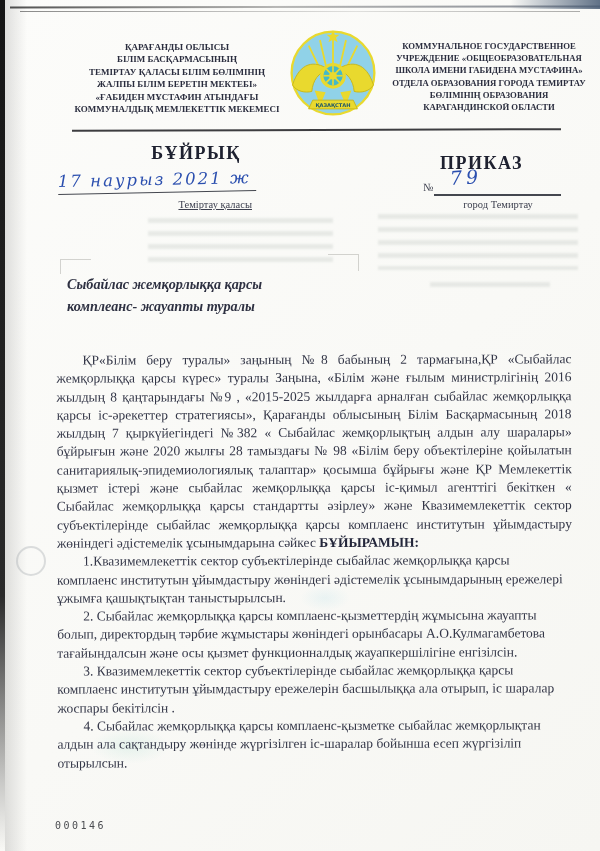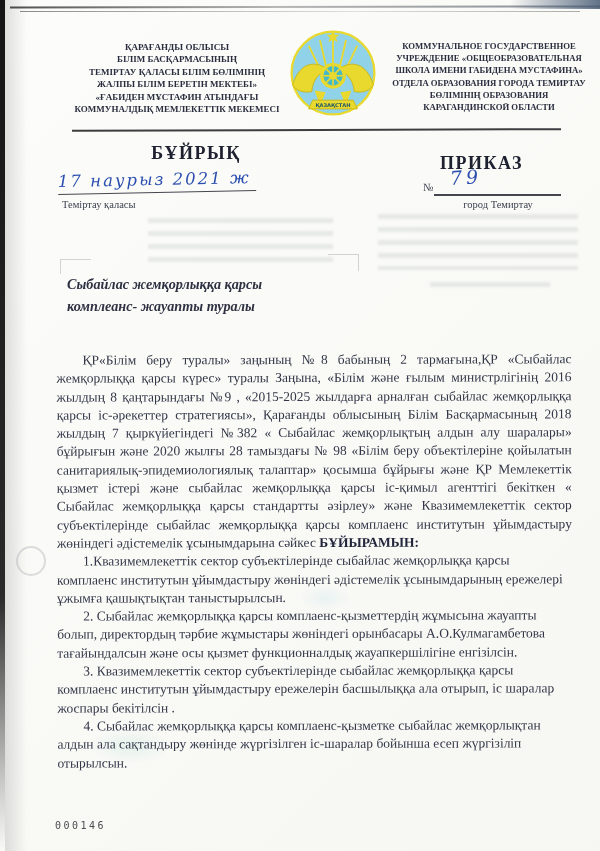--- a/index.html
+++ b/index.html
@@ -44,21 +44,21 @@
   
   .title{position:absolute;font-weight:bold;font-size:18px;letter-spacing:1.5px;color:#1e2130;}
   .title.kk{left:96px;top:143px;width:200px;text-align:center;}
   .title.ru{left:440px;top:153px;}
 
   
   .hand{font-family:"DejaVu Serif",serif;font-style:italic;color:#2b4faf;}
   .date-wrap{position:absolute;left:58px;top:170px;width:198px;border-bottom:1.5px solid #44474f;
     padding-bottom:3px;transform:rotate(-1.2deg);}
   .date-wrap .hand{font-size:16.5px;letter-spacing:2px;white-space:nowrap;}
-  .place-kk{position:absolute;left:62px;top:199px;width:190px;text-align:left;font-size:10.5px;color:#3c3f4e;}
+  .place-kk{position:absolute;left:62px;top:199px;width:190px;text-align:right;font-size:10.5px;color:#3c3f4e;text-decoration:underline;}
   .num-label{position:absolute;left:423px;top:181px;font-size:11px;color:#3c3f4e;}
   .num-underline{position:absolute;left:434px;top:194px;width:127px;height:1.5px;background:#44474f;}
   .num-hand{position:absolute;left:450px;top:166px;font-size:19px;letter-spacing:4px;transform:rotate(-4deg);}
   .place-ru{position:absolute;left:433px;top:199px;width:130px;text-align:center;font-size:10.5px;color:#3c3f4e;}
 
   
   .corner-mark{position:absolute;opacity:.55;}
   .corner-mark.cl{left:60px;top:259px;width:30px;height:14px;border-left:1.5px solid #b3b3ae;border-top:1.5px solid #b3b3ae;}
   .corner-mark.cr{left:328px;top:254px;width:30px;height:16px;border-right:1.5px solid #b3b3ae;border-top:1.5px solid #b3b3ae;}
   .subject{position:absolute;left:67px;top:273px;width:310px;

